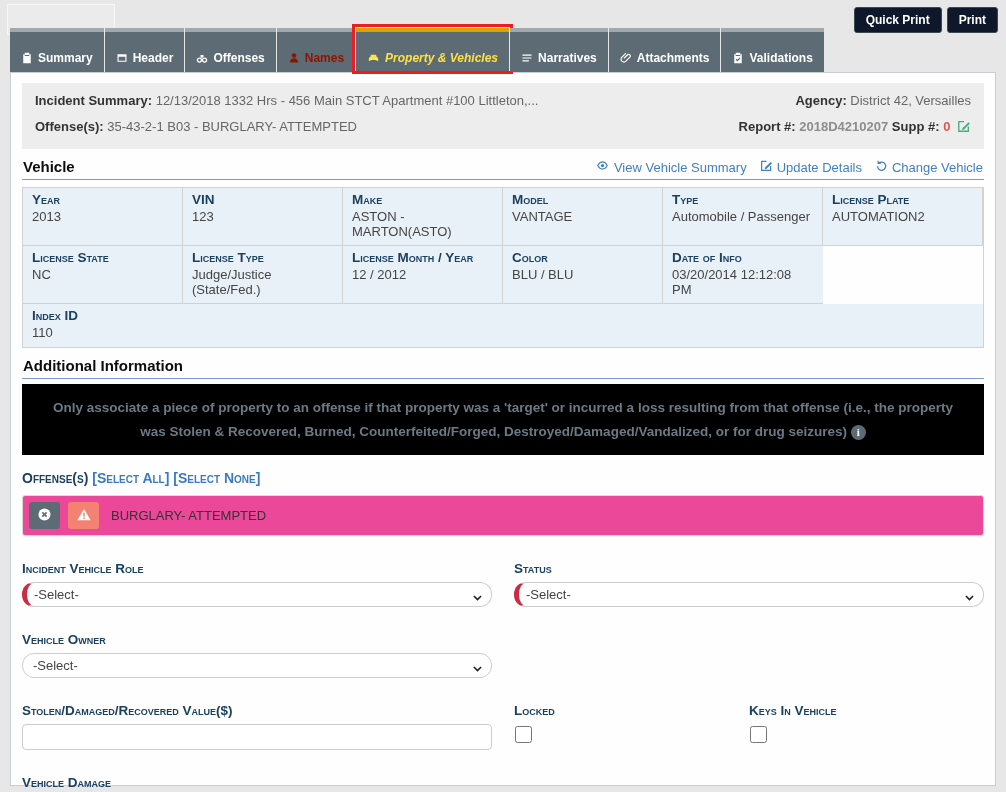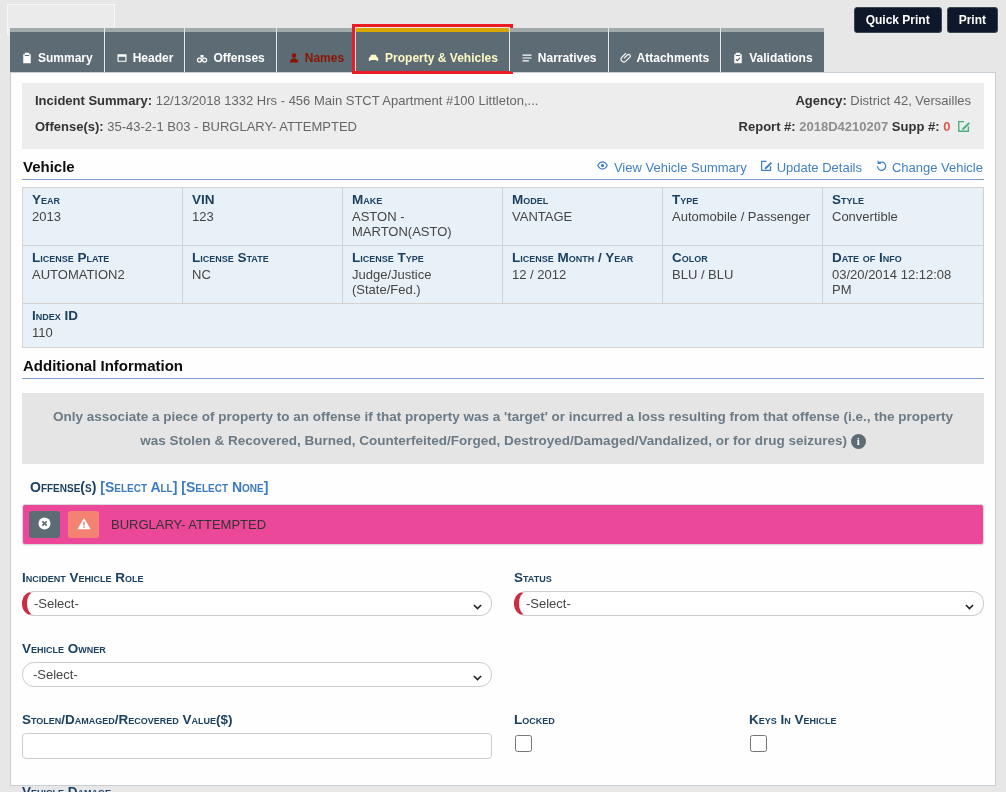--- a/index.html
+++ b/index.html
@@ -19,21 +19,21 @@
   .btn-slate { background:#0f172a; color:#fff; font-weight:bold; font-size:12px;
     padding:5px 11px; border-radius:3px; border:1px solid #3c4950; cursor:pointer;
     font-family:inherit; }
   
   .tabbar { display:flex; padding-left:10px; align-items:flex-end; height:34px; }
   .tab { position:relative; background:#5d6c74; color:#fff; font-weight:bold; font-size:12px;
     padding:19px 11px 7px; border-top:4px solid #a2a9ad; margin-right:1px;
     display:flex; gap:5px; align-items:center; cursor:pointer; white-space:nowrap; }
   .tab .ticon { display:flex; }
   .tab-dark { color:#8b1500; }
-  .tab-active { color:#fef9c3; border-top-color:#d7a400; }
+  .tab-active { color:#fde047; border-top-color:#d7a400;font-style:italic; }
   .tab-annotation { position:absolute; left:-4px; right:-4px; top:-8px; bottom:-2px;
     border:3px solid #ed1c24; pointer-events:none; }
   
   .panel { background:#fefefe; border:1px solid #c8cfd4; margin:0 10px; height:714px;
     padding:10px 11px 10px; }
   .summary-box { background:#ededed; padding:5px 13px 7px; display:flex;
     justify-content:space-between; }
   .summary-box .line { line-height:26px; white-space:nowrap; }
   .sum-right { text-align:right; }
   .lab { font-weight:bold; color:#333; }
@@ -50,27 +50,27 @@
   
   .vtable { display:grid; grid-template-columns:repeat(6,1fr);
     border:1px solid #d2d2d2; margin-top:7px; }
   .vcell { background:#e9f1f8; border-right:1px solid #d2d2d2; border-bottom:1px solid #d2d2d2;
     padding:4px 9px 6px; min-height:43px; }
   .vcell.last { border-right:none; }
   .vcell.span6 { grid-column:1 / -1; border-right:none; border-bottom:none; }
   .vlabel { font-weight:bold; color:#1b4060; font-variant:small-caps; font-size:13.5px; }
   .vvalue { color:#444; margin-top:2px; }
   
-  .notice { background:#e5e5e5; color:#6b7a85; font-weight:bold; text-align:center;
-    padding:12px 26px; line-height:1.75; margin-top:14px; font-size:13.5px; }
+  .notice { background:#000000; color:#6b7a85; font-weight:bold; text-align:center;
+    padding:12px 26px; line-height:1.75; margin-top:5px; font-size:13.5px; }
   .info-badge { display:inline-block; width:15px; height:15px; border-radius:50%;
     background:#5d6c74; color:#fff; font-size:11px; line-height:15px; text-align:center;
     font-weight:bold; font-family:"Liberation Serif",serif; cursor:pointer; }
   .off-label-row { margin-top:15px; font-variant:small-caps; font-weight:bold; font-size:14px; }
-  .off-label { color:#1b4060;margin-left:8px; }
+  .off-label { color:#1b4060; }
   .off-link { color:#3a7bbf; cursor:pointer; }
   .offense-box { border:1px solid #dadada; border-radius:3px; background:#ec4899;
     padding:6px 6px; margin-top:9px; display:flex; align-items:center; gap:8px;
     box-shadow:0 1px 2px rgba(0,0,0,.05); }
   .chip { width:31px; height:27px; border-radius:3px; display:flex; align-items:center;
     justify-content:center; cursor:pointer; border:none; }
   .chip-dark { background:#5d6c74; }
   .chip-red { background:#f48273; }
   .offense-name { color:#333; margin-left:4px; }
   
@@ -255,24 +255,20 @@
       <div class="vlabel">Make</div>
       <div class="vvalue">ASTON - MARTON(ASTO)</div>
     </div>
     <div class="vcell">
       <div class="vlabel">Model</div>
       <div class="vvalue">VANTAGE</div>
     </div>
     <div class="vcell">
       <div class="vlabel">Type</div>
       <div class="vvalue">Automobile / Passenger</div>
-    </div>
-    <div class="vcell last">
-      <div class="vlabel">Style</div>
-      <div class="vvalue">Convertible</div>
     </div>
     <div class="vcell">
       <div class="vlabel">License Plate</div>
       <div class="vvalue">AUTOMATION2</div>
     </div>
     <div class="vcell">
       <div class="vlabel">License State</div>
       <div class="vvalue">NC</div>
     </div>
     <div class="vcell">

